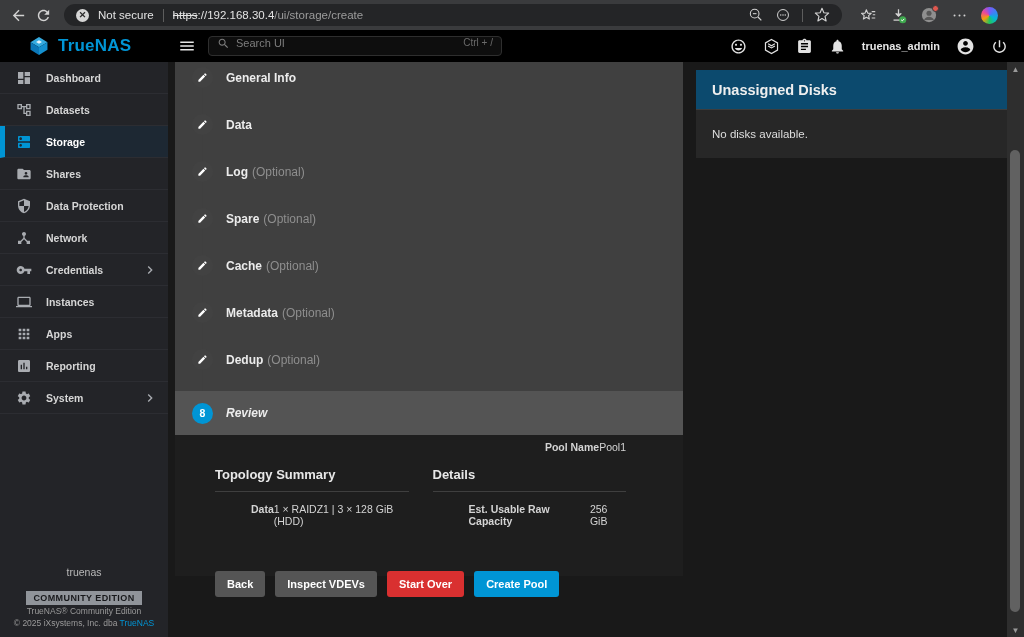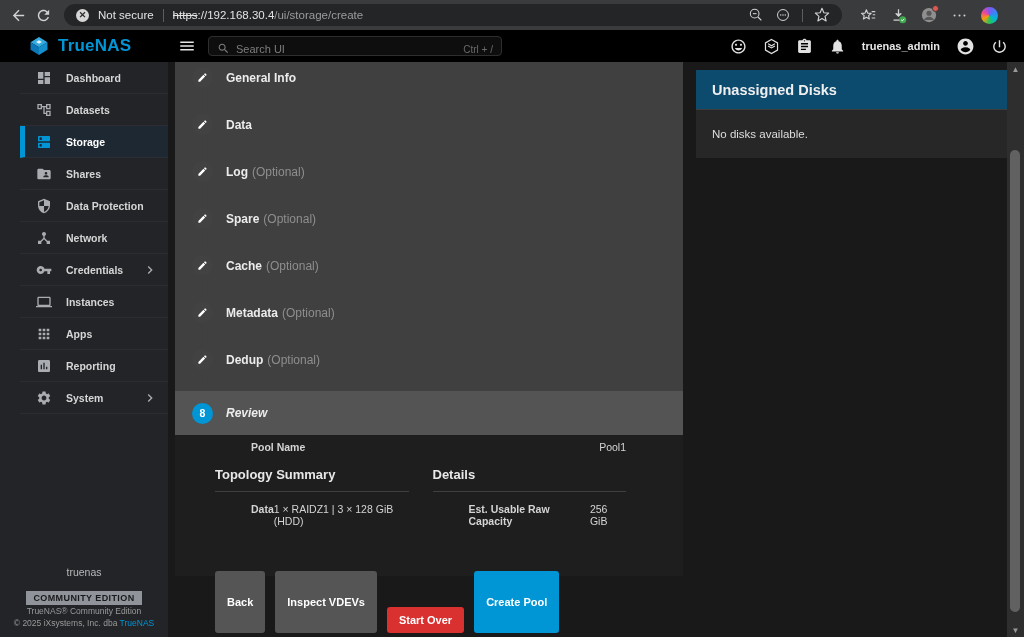--- a/index.html
+++ b/index.html
@@ -29,32 +29,32 @@
                       border-radius:50%; background:#e0584f; border:1px solid #3a3b3d; }
   .copilot { width:17px; height:17px; border-radius:50%;
              background:conic-gradient(#7a5af8,#3b82f6,#06b6d4,#22c55e,#f59e0b,#ec4899,#7a5af8); }
 
   
   .app-header { height:32px; background:#000; display:flex; align-items:center; }
   .brand { width:168px; display:flex; align-items:center; gap:8px; padding-left:28px; flex:0 0 auto; }
   .brand-name { color:#0095d5; font-size:17px; font-weight:bold; letter-spacing:.2px; }
   .hamburger { width:18px; height:18px; color:#e6e6e6; margin:0 12px 0 10px; cursor:pointer; }
   .search-box { width:294px; height:20px; background:#0e0e0e; border:1px solid #2e2e2e;
-                border-radius:4px; display:flex; align-items:flex-end; padding:0 8px; gap:6px; }
+                border-radius:4px; display:flex; align-items:flex-start; padding:0 8px; gap:6px; }
   .search-box .ph { color:#7d7d7d; font-size:11px; flex:1 1 auto; }
   .search-box .kbd { color:#6a6a6a; font-size:10px; }
   .hdr-right { margin-left:auto; display:flex; align-items:center; gap:16px; padding-right:16px; }
   .hicon { width:17px; height:17px; color:#e2e2e2; cursor:pointer; }
   .hdr-user { color:#e6e6e6; font-size:11px; font-weight:bold; }
 
   
   .sidebar { position:absolute; left:0; top:62px; width:168px; height:575px;
              background:#232428; }
   .side-item { height:32px; display:flex; align-items:center; gap:14px; padding-left:16px;
-               border-bottom:1px solid #2c2d32; cursor:pointer; position:relative;margin-left:20px; }
+               border-bottom:1px solid #2c2d32; cursor:pointer; position:relative; }
   .side-item svg { width:16px; height:16px; color:#a9acb1; flex:0 0 auto; }
   .side-label { color:#d6d6d6; font-size:10.5px; font-weight:bold; flex:1 1 auto; }
   .side-chevron { width:14px; height:14px; color:#c4c4c4; margin-right:10px; }
   .side-item.active { background:#1d2833; border-left:5px solid var(--accent); padding-left:11px; }
   .side-item.active svg { color:var(--accent); }
   .side-item.active .side-label { color:#fff; }
   .side-footer { position:absolute; left:0; right:0; bottom:8px; text-align:center; }
   .host { color:#b9b9b9; font-size:10.5px; margin-bottom:9px; }
   .badge { display:inline-block; background:#90949a; color:#17181b; font-size:9px; font-weight:bold;
            padding:2px 7px; letter-spacing:.4px; }
@@ -74,29 +74,29 @@
   .step-circle svg { width:11px; height:11px; }
   .step-label { color:#ececec; font-size:12px; font-weight:bold; padding-top:4px; }
   .step-optional { color:#8e8e8e; font-weight:normal; margin-left:4px; }
   .step.active { height:44px; background:#545454; align-items:center; padding-top:0; z-index:1; }
   .step.active .step-circle { background:var(--accent); font-size:10.5px; font-weight:bold; }
   .step.active .step-label { padding-top:0;font-style:italic; }
 
   .review-pane { background:#1e1e1e; height:185px; padding:14px 57px 0 40px; }
   .rv-h { color:#e8e8e8; font-size:13px; font-weight:bold; padding-bottom:9px;
           border-bottom:1px solid #3f3f3f; }
-  .rv-row { display:flex; justify-content:space-between; padding:11px 0 14px;margin-left:36px; }
+  .rv-row { display:flex; justify-content:flex-end; padding:11px 0 14px;margin-left:36px; }
   .rv-label { color:#d4d4d4; font-size:10.5px; font-weight:bold; }
   .rv-value { color:#d4d4d4; font-size:10.5px; }
   .rv-cols { display:grid; grid-template-columns:1fr 1fr; column-gap:24px; }
   .btn-row { display:flex; gap:10px; margin-top:30px; }
   .btn { border:none; border-radius:3px; color:#fff; font-size:11px; font-weight:bold;
          font-family:"Liberation Sans", sans-serif; padding:7px 12px; cursor:pointer; }
   .btn-gray { background:#555555; }
-  .btn-red { background:var(--danger);margin-top:36px; }
+  .btn-red { background:var(--danger); }
   .btn-blue { background:var(--accent); }
 
   
   .disks-card { position:absolute; left:696px; top:70px; width:329px; background:#0c4a6e; }
   .disks-head { padding:11px 16px 10px; border-bottom:1px solid #3d3d3d; }
   .disks-title { color:#efefef; font-size:14.5px; font-weight:bold; }
   .disks-body { padding:14px 16px 16px; background:#272727; }
   .disks-empty { color:#dedede; font-size:11.5px; }
 
   

